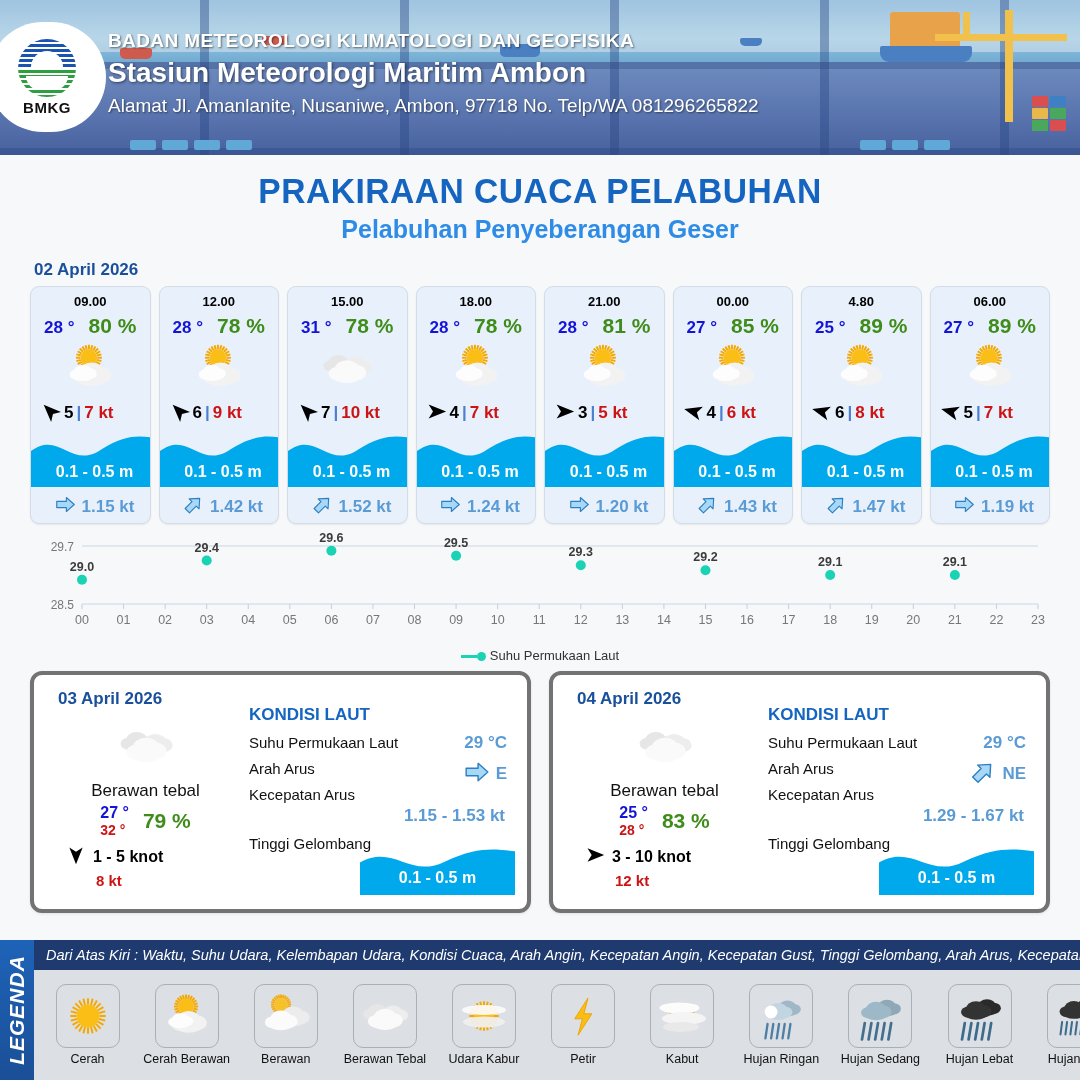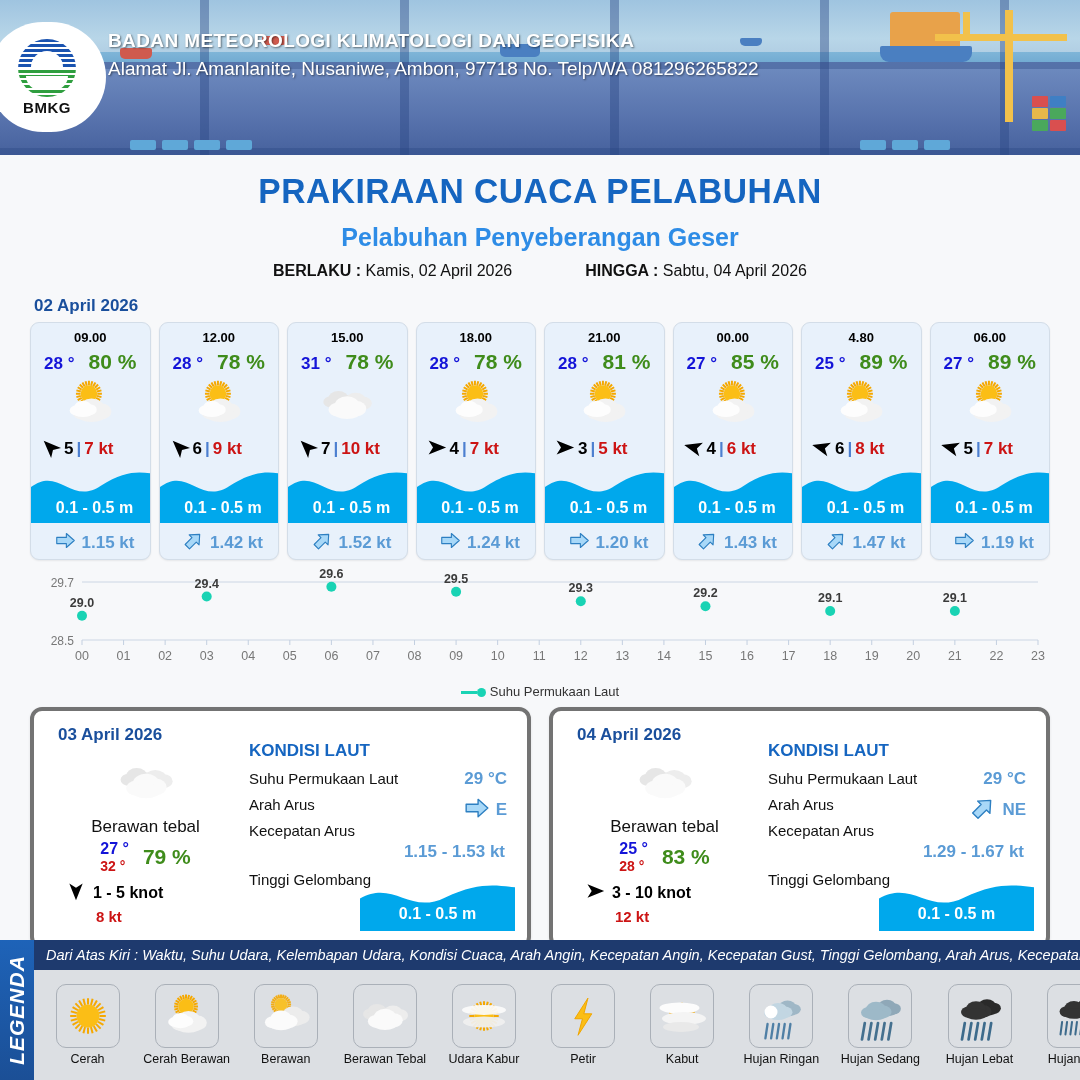--- a/index.html
+++ b/index.html
@@ -59,21 +59,21 @@
             text-shadow:1px 1px 2px rgba(0,0,0,.5); }
   .hdr-l2 { font-size:28px; font-weight:bold; color:#fff; margin-top:5px;
             text-shadow:1px 1px 3px rgba(0,0,0,.55); }
   .hdr-l3 { font-size:19px; color:#fff; margin-top:6px;
             text-shadow:1px 1px 2px rgba(0,0,0,.5); }
 
   
   .title-wrap { text-align:center; margin-top:16px; }
   .title-main { font-size:35px; font-weight:bold; color:#1565c0; letter-spacing:.5px;
                 font-stretch:condensed; transform:scaleX(.96); }
-  .title-sub { font-size:25px; font-weight:bold; color:#2e8ce6; margin-top:12px; }
+  .title-sub { font-size:25px; font-weight:bold; color:#2e8ce6; margin-top:4px; }
   .valid-row { margin-top:10px; font-size:16px; color:#111; }
   .valid-row .lbl { font-weight:bold; }
   .valid-gap { display:inline-block; width:64px; }
 
   
   .date-label { margin:16px 0 6px 34px; font-size:17px; font-weight:bold; color:#1a4f9c; }
 
   
   .cards { display:flex; gap:8px; padding:0 30px; }
   .card {
@@ -208,34 +208,28 @@
       <div class="logo-top"></div>
       <div class="logo-bot"></div>
       <div class="logo-arc"></div>
       <div class="logo-arc2"></div>
     </div>
     <div class="logo-text">BMKG</div>
   </div>
 
   <div class="hdr-text">
     <div class="hdr-l1">BADAN METEOROLOGI KLIMATOLOGI DAN GEOFISIKA</div>
+    <div class="hdr-l2">Stasiun Meteorologi Maritim Ambon</div>
     <div class="hdr-l3">Alamat Jl. Amanlanite, Nusaniwe, Ambon, 97718   No. Telp/WA  081296265822</div>
   </div>
 </div>
 
 <div class="title-wrap">
   <div class="title-main">PRAKIRAAN CUACA PELABUHAN</div>
   <div class="title-sub">Pelabuhan Penyeberangan Geser</div>
-  <div class="valid-row">
-    <span class="lbl">BERLAKU :</span>
-    <span>Kamis, 02 April 2026</span>
-    <span class="valid-gap"></span>
-    <span class="lbl">HINGGA :</span>
-    <span>Sabtu, 04 April 2026</span>
-  </div>
 </div>
 
 <div class="date-label">02 April 2026</div>
 <div class="cards" id="cards">
     <div class="card">
     <div class="c-time">09.00</div>
     <div class="c-tr">
       <span class="c-temp">28 °</span>
       <span class="c-hum">80 %</span>
     </div>

